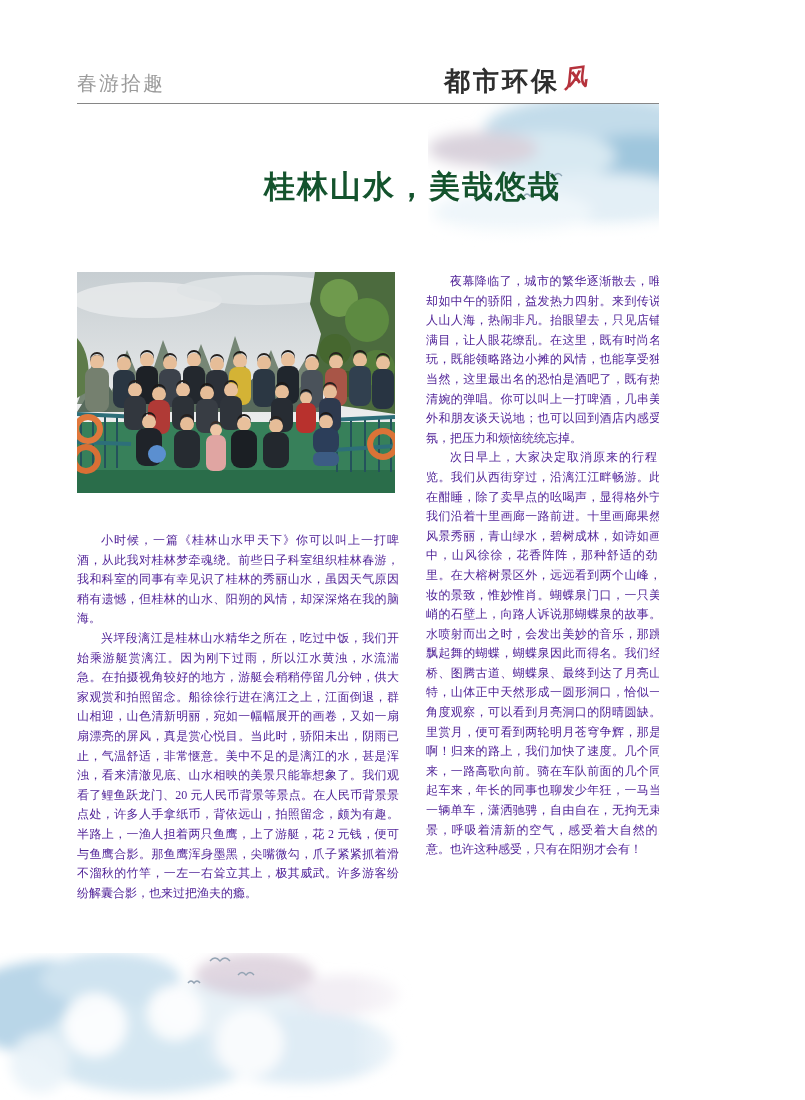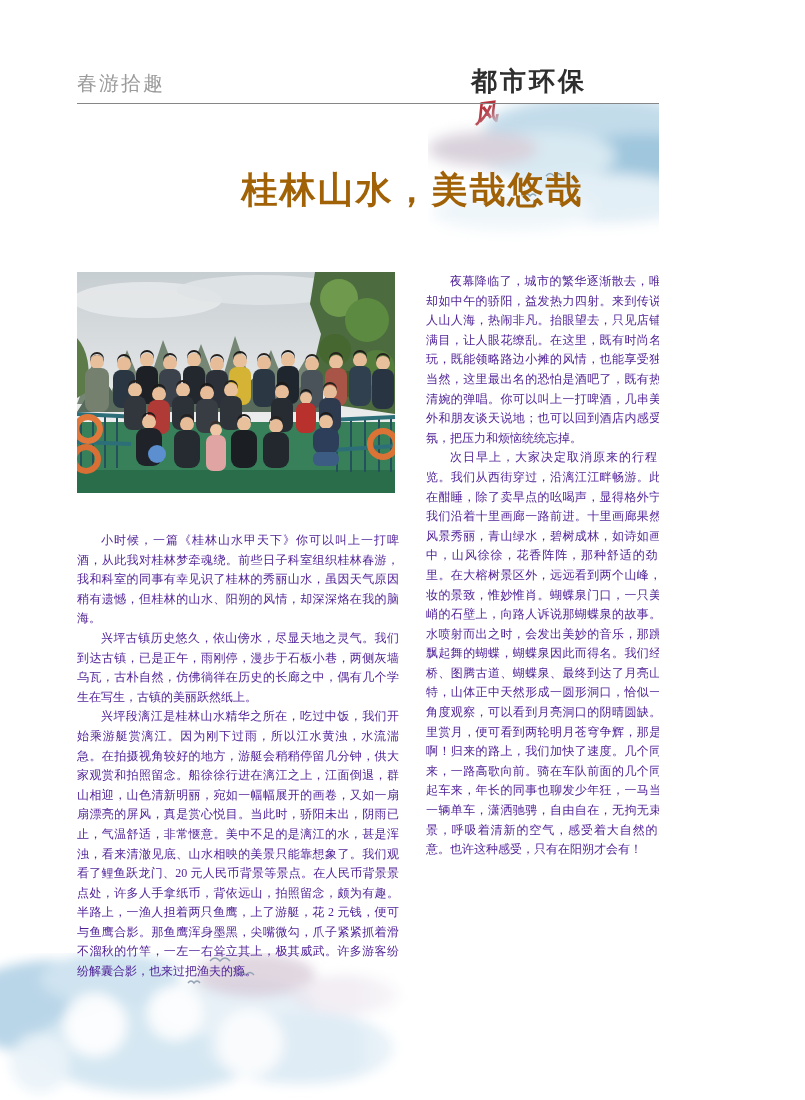--- a/index.html
+++ b/index.html
@@ -12,21 +12,21 @@
     text-decoration:underline;
   }
   
   .section-title{
     position:absolute;left:77px;top:70px;
     font-family:"Liberation Sans", sans-serif;
     font-size:20px;color:#9b9b9b;letter-spacing:2px;
   }
   .logo-box{
     position:absolute;right:72px;top:64px;
-    display:flex;align-items:flex-start;flex-direction:column;
+    display:flex;align-items:flex-start;
   }
   .logo-text{
     font-family:"Liberation Serif", serif;
     font-weight:700;font-size:26px;color:#2e2e2e;letter-spacing:3px;
   }
   .logo-glyph{
     font-family:"Liberation Serif", serif;
     font-weight:700;font-style:italic;
     font-size:24px;color:#b5323c;
     display:inline-block;transform:rotate(-8deg) translateY(-2px);
@@ -38,21 +38,21 @@
   }
   
   .cloud{position:absolute;z-index:0;}
   .cloud-top-right{left:428px;top:104px;width:266px;height:152px;}
   .cloud-bottom-left{left:0;top:953px;width:442px;height:147px;}
   
   .article-title{
     position:absolute;left:77px;top:166px;width:671px;
     margin:0;text-align:center;z-index:2;
     font-family:"Liberation Sans", sans-serif;
-    font-size:36px;font-weight:900;color:#a16207;letter-spacing:2px;
+    font-size:31px;font-weight:900;color:#14532d;letter-spacing:2px;
   }
   
   .columns{
     position:absolute;left:77px;top:272px;width:671px;z-index:1;
     display:grid;grid-template-columns:322px 322px;column-gap:27px;
   }
   .col p{
     margin:0;
     font-size:12px;line-height:19.6px;color:#4c1d95;
     text-align:justify;text-justify:inter-ideograph;
@@ -306,21 +306,20 @@
                 <circle r="7" fill="#e8c09c"></circle>
                 <path d="M-7,-1 A7,7 0 0 1 7,-1 L7,-3 A7,7 0 0 0 -7,-3 Z" fill="#1d1a18"></path>
                 <rect x="-13" y="6" width="26" height="26" rx="9" fill="#2c3e5a"></rect>
                 <rect x="-13" y="30" width="26" height="14" rx="6" fill="#3c5c84"></rect>
               </g>
           </g>
         </svg>
       </figure>
 
       <p>小时候，一篇《桂林山水甲天下》你可以叫上一打啤酒，从此我对桂林梦牵魂绕。前些日子科室组织桂林春游，我和科室的同事有幸见识了桂林的秀丽山水，虽因天气原因稍有遗憾，但桂林的山水、阳朔的风情，却深深烙在我的脑海。</p>
-      <p>兴坪古镇历史悠久，依山傍水，尽显天地之灵气。我们到达古镇，已是正午，雨刚停，漫步于石板小巷，两侧灰墙乌瓦，古朴自然，仿佛徜徉在历史的长廊之中，偶有几个学生在写生，古镇的美丽跃然纸上。</p>
       <p>兴坪段漓江是桂林山水精华之所在，吃过中饭，我们开始乘游艇赏漓江。因为刚下过雨，所以江水黄浊，水流湍急。在拍摄视角较好的地方，游艇会稍稍停留几分钟，供大家观赏和拍照留念。船徐徐行进在漓江之上，江面倒退，群山相迎，山色清新明丽，宛如一幅幅展开的画卷，又如一扇扇漂亮的屏风，真是赏心悦目。当此时，骄阳未出，阴雨已止，气温舒适，非常惬意。美中不足的是漓江的水，甚是浑浊，看来清澈见底、山水相映的美景只能靠想象了。我们观看了鲤鱼跃龙门、20 元人民币背景等景点。在人民币背景景点处，许多人手拿纸币，背依远山，拍照留念，颇为有趣。半路上，一渔人担着两只鱼鹰，上了游艇，花 2 元钱，便可与鱼鹰合影。那鱼鹰浑身墨黑，尖嘴微勾，爪子紧紧抓着滑不溜秋的竹竿，一左一右耸立其上，极其威武。许多游客纷纷解囊合影，也来过把渔夫的瘾。</p>
     </div>
 
     <div class="col">
       <p>夜幕降临了，城市的繁华逐渐散去，唯有阳朔的西街，却如中午的骄阳，益发热力四射。来到传说中的西街，果真人山人海，热闹非凡。抬眼望去，只见店铺林立，商品琳琅满目，让人眼花缭乱。在这里，既有时尚名牌，也有古朴小玩，既能领略路边小摊的风情，也能享受独特小店的魅力。当然，这里最出名的恐怕是酒吧了，既有热烈的摇滚，也有清婉的弹唱。你可以叫上一打啤酒，几串美食烧烤，在酒店外和朋友谈天说地；也可以回到酒店内感受一下那热闹的气氛，把压力和烦恼统统忘掉。</p>
       <p>次日早上，大家决定取消原来的行程，改为骑单车游览。我们从西街穿过，沿漓江江畔畅游。此时的西街似乎还在酣睡，除了卖早点的吆喝声，显得格外宁静。出了县城，我们沿着十里画廊一路前进。十里画廊果然名不虚传，沿途风景秀丽，青山绿水，碧树成林，如诗如画。沐浴在晨曦之中，山风徐徐，花香阵阵，那种舒适的劲儿直透进人骨子里。在大榕树景区外，远远看到两个山峰，构成少女对镜梳妆的景致，惟妙惟肖。蝴蝶泉门口，一只美丽的蝴蝶印在陡峭的石壁上，向路人诉说那蝴蝶泉的故事。听说，蝴蝶泉泉水喷射而出之时，会发出美妙的音乐，那跳动的乐符宛如飘飘起舞的蝴蝶，蝴蝶泉因此而得名。我们经过大榕树、遇龙桥、图腾古道、蝴蝶泉、最终到达了月亮山。月亮山形状奇特，山体正中天然形成一圆形洞口，恰似一轮明月。从不同角度观察，可以看到月亮洞口的阴晴圆缺。若是晚上能在这里赏月，便可看到两轮明月苍穹争辉，那是多么的美轮美奂啊！归来的路上，我们加快了速度。几个同事高兴的大喊起来，一路高歌向前。骑在车队前面的几个同事较起劲儿，赛起车来，年长的同事也聊发少年狂，一马当先，互不相让。一辆单车，潇洒驰骋，自由自在，无拘无束，欣赏着一路风景，呼吸着清新的空气，感受着大自然的脉搏，快乐而惬意。也许这种感受，只有在阳朔才会有！</p>
     </div>
   </div>
 
   <div class="cloud cloud-bottom-left">

